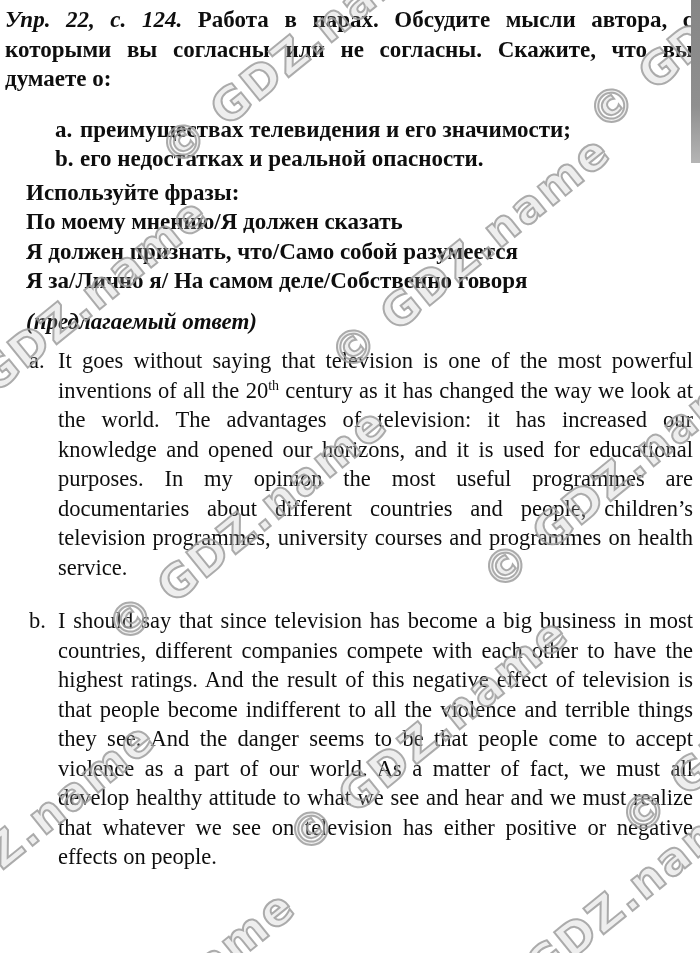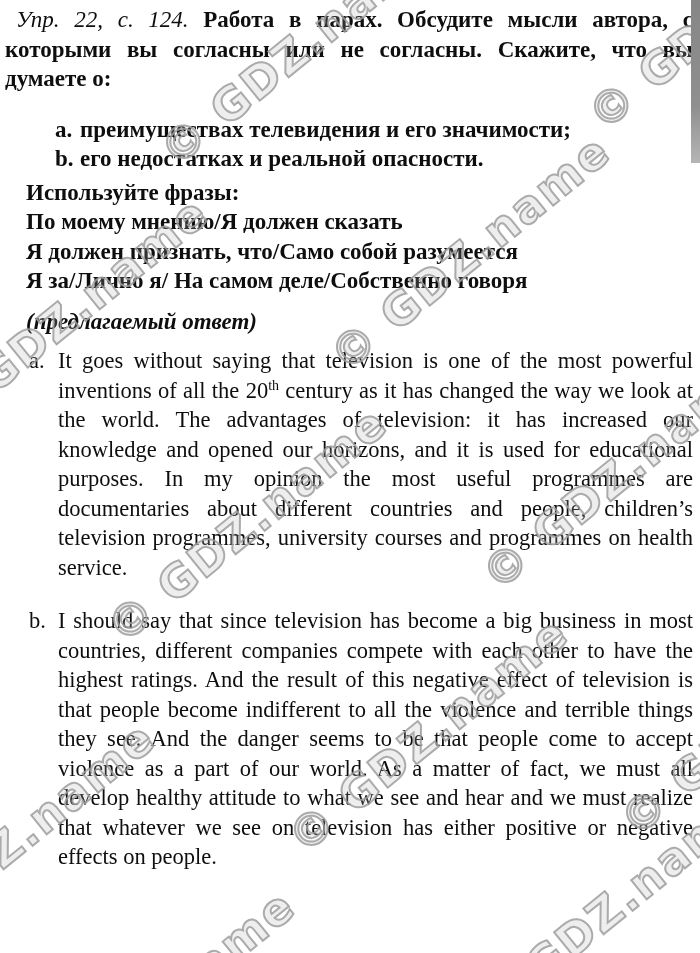--- a/index.html
+++ b/index.html
@@ -11,21 +11,21 @@
     font-family:"Liberation Serif", serif;
     color:#0e0e0e;
   }
   
   .ru{font-size:23px;line-height:29.5px;font-weight:600;}
   .en{font-size:22.5px;line-height:29.5px;font-weight:400;}
   .exercise-header{
     padding:5px 7px 0 5px;
     text-align:justify;
   }
-  .exercise-label{font-weight:400;font-style:italic;margin-left:11px;}
+  .exercise-label{font-weight:700;font-style:italic;}
   .discussion-options{margin:21px 8px 0 55px;}
   .option-row{display:flex;}
   .option-marker{width:25px;flex:0 0 auto;}
   .option-text{flex:1;}
   .phrases{margin:4px 8px 0 26px;}
   .answer-note{
     margin:11px 0 0 26px;
     font-weight:700;font-style:italic;
   }
   .answer{

